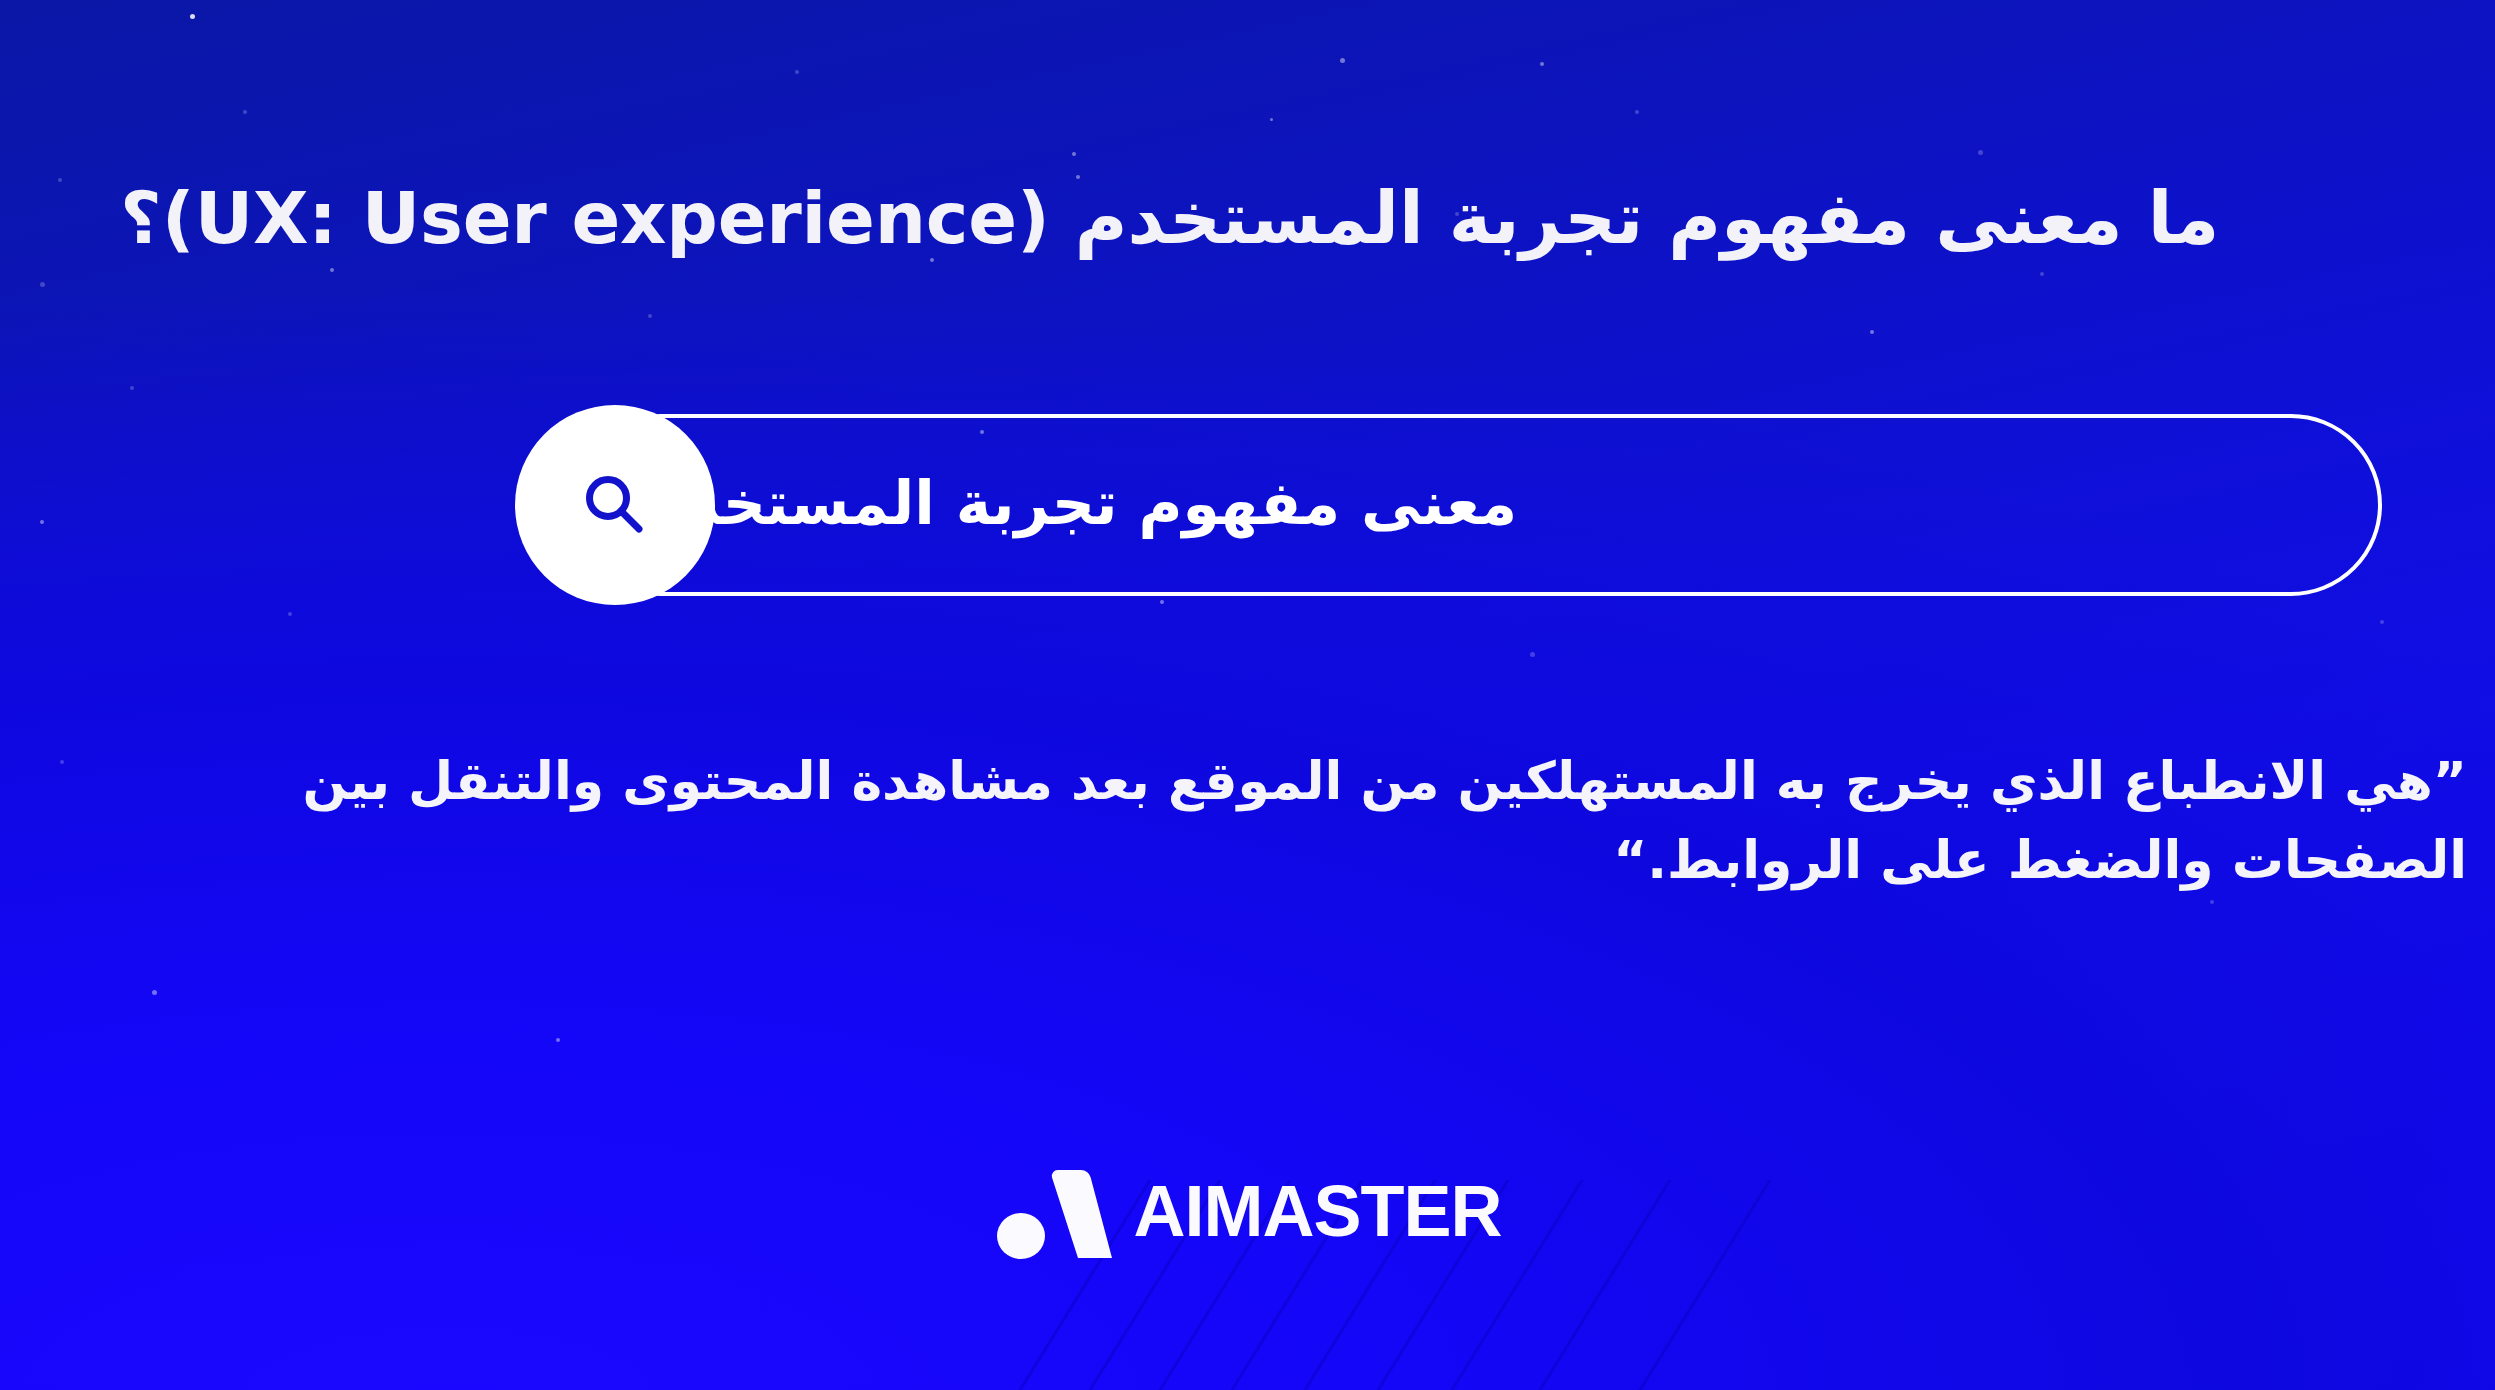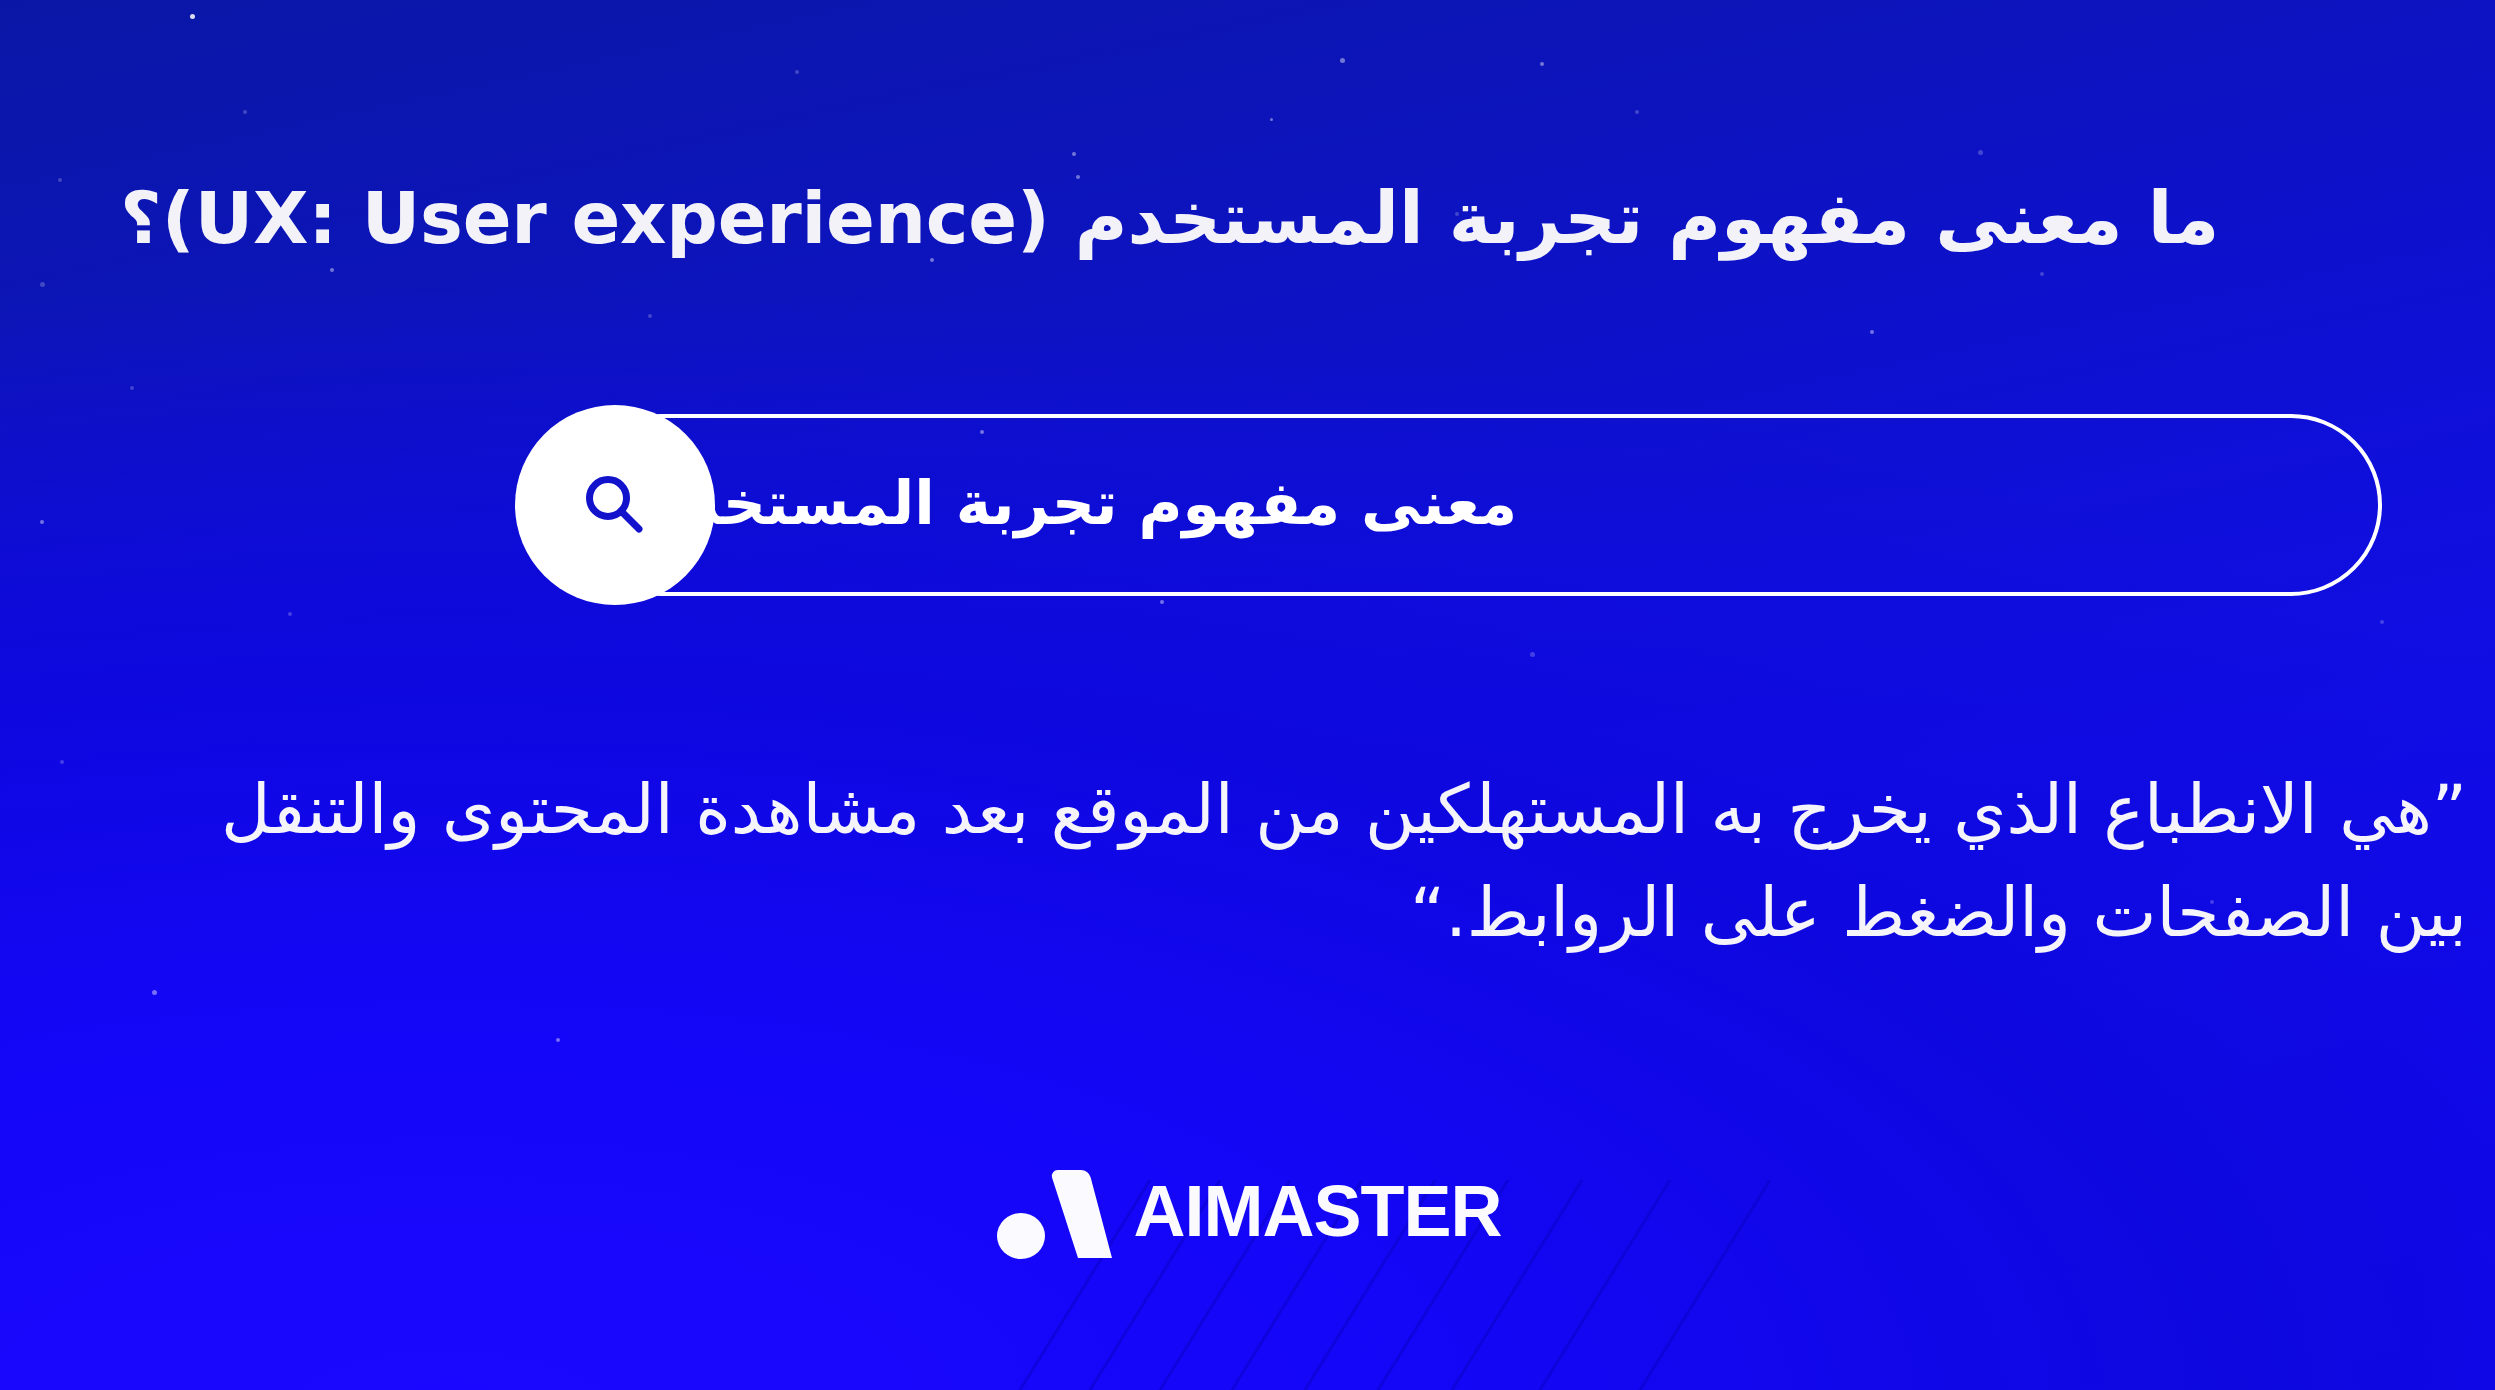--- a/index.html
+++ b/index.html
@@ -110,22 +110,22 @@
 
   
   .quote {
     position: absolute;
     top: 690px;
     right: 28px;
     left: 130px;
     direction: rtl;
     text-align: right;
     color: #f4f4fa;
-    font-size: 68px;
-    font-weight: 400;
+    font-size: 52px;
+    font-weight: 700;
     line-height: 1.52;
     letter-spacing: -0.2px;
   }
 
   
   .logo {
     position: absolute;
     top: 1168px;
     left: 0;
     right: 0;

